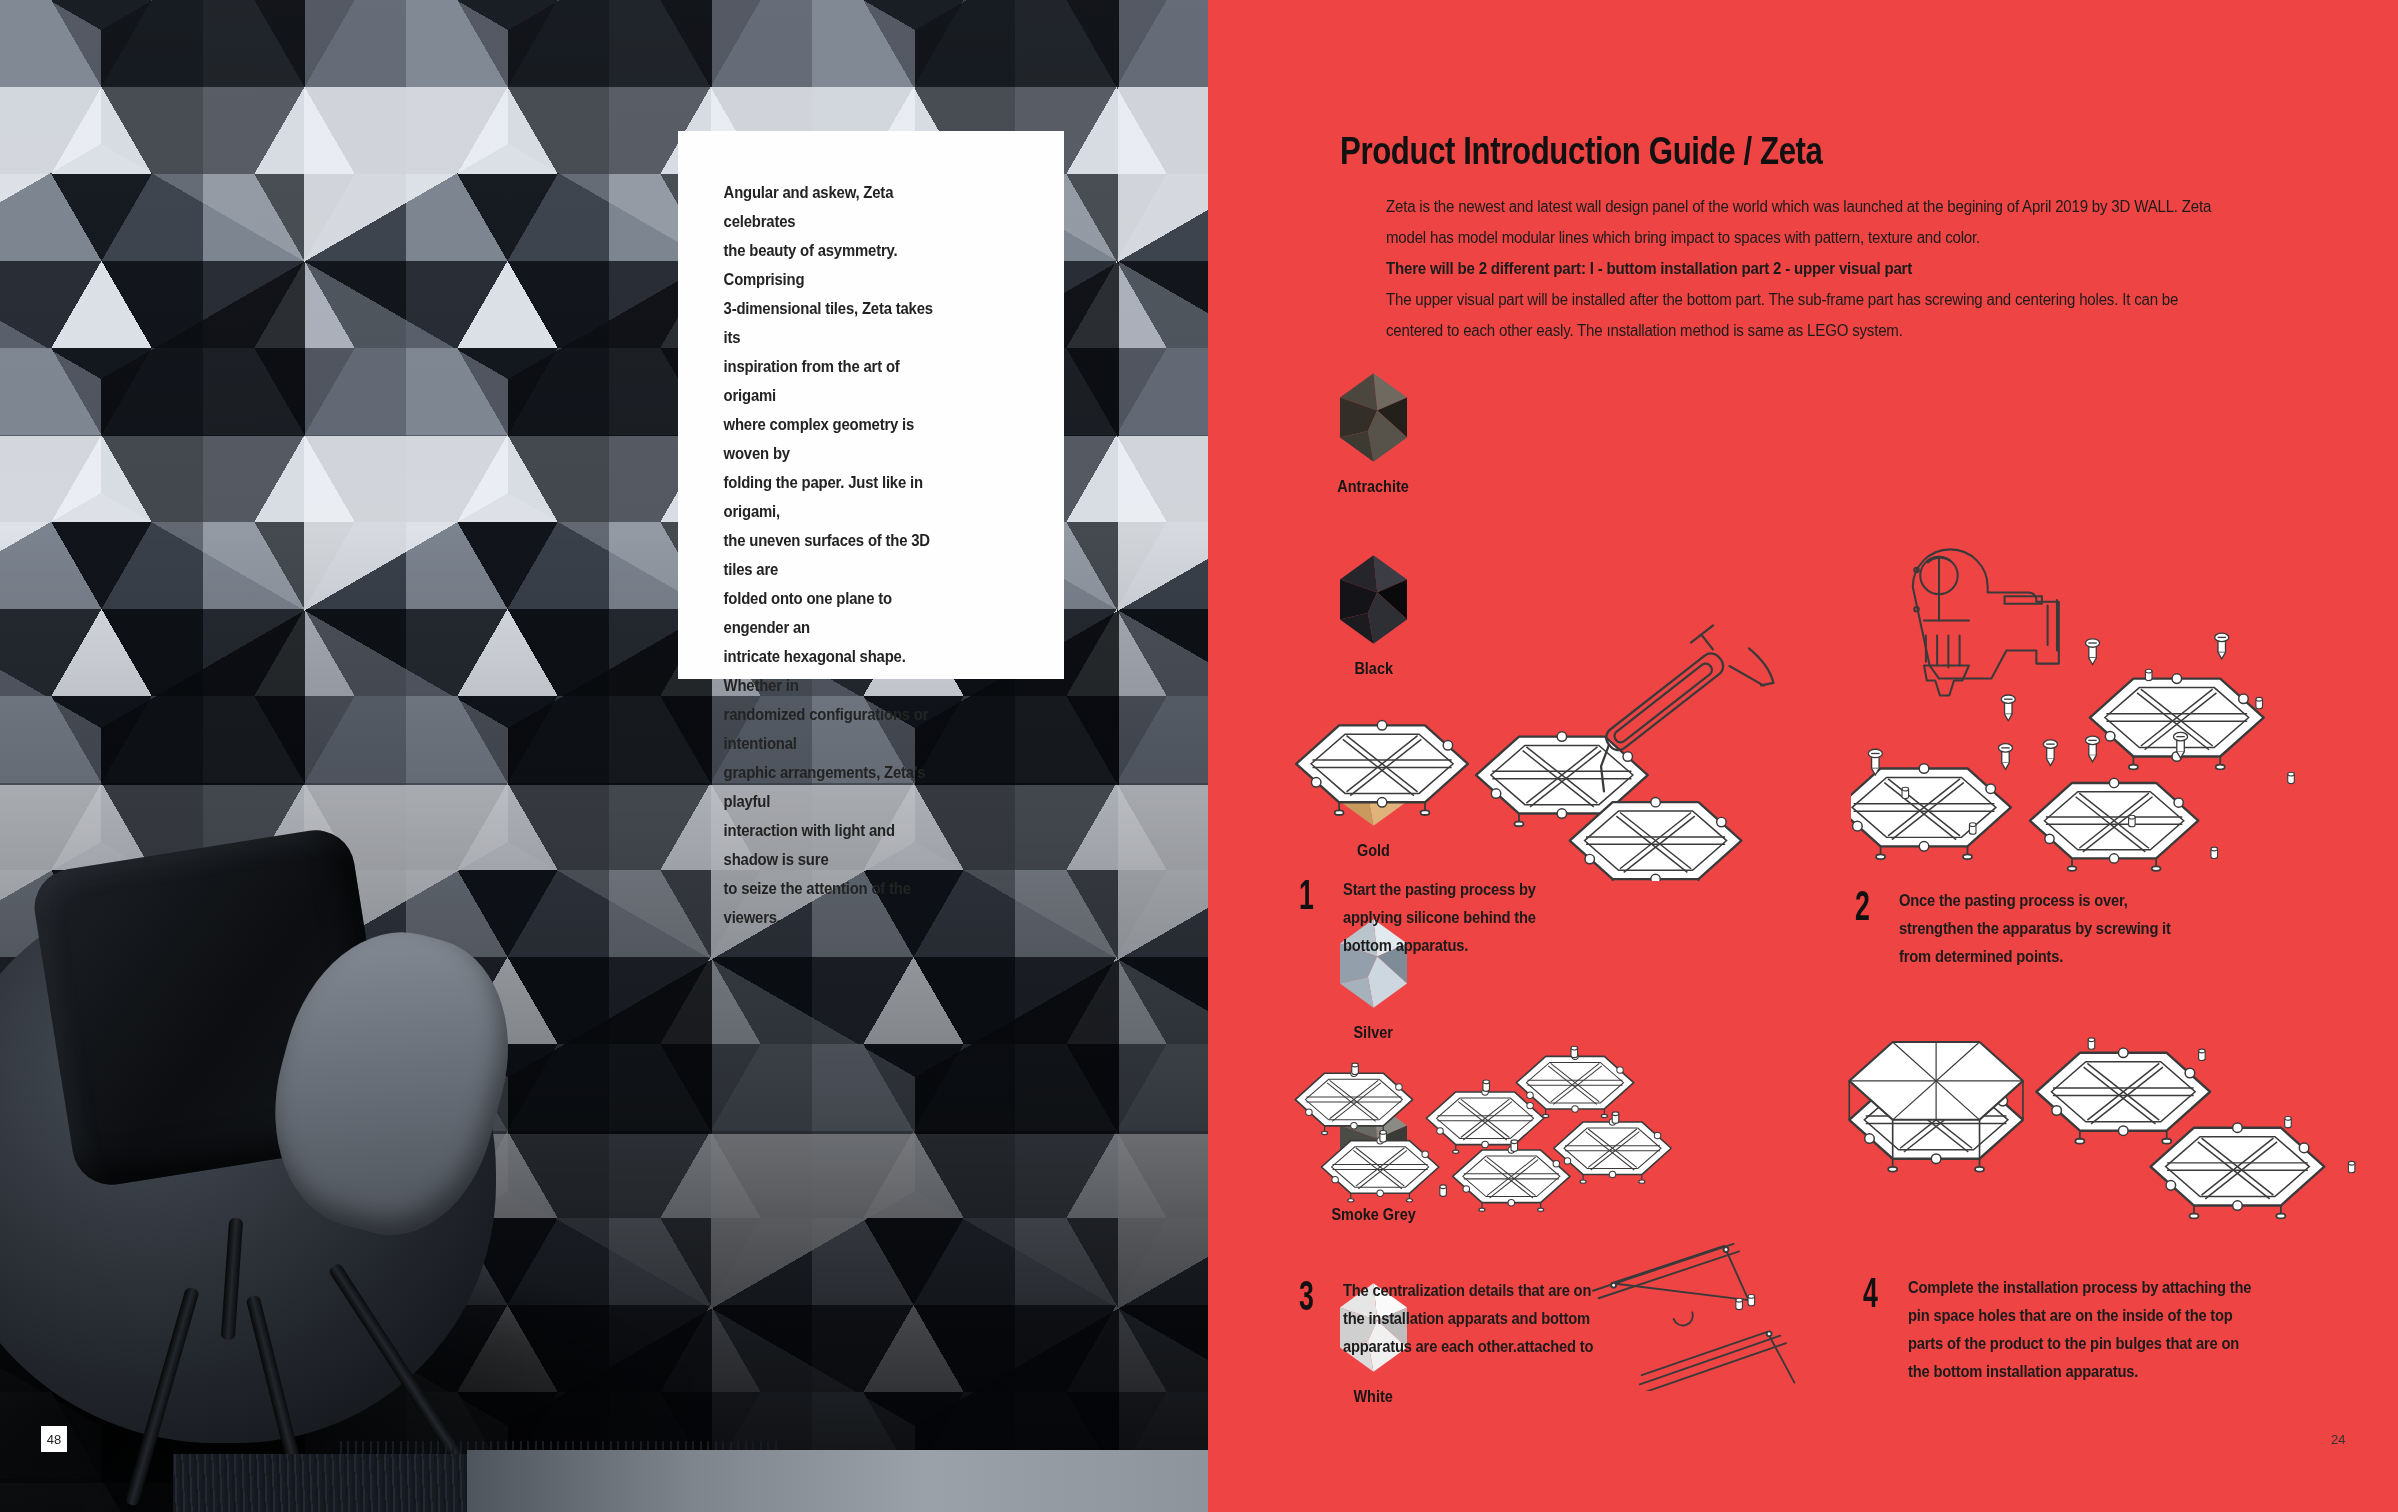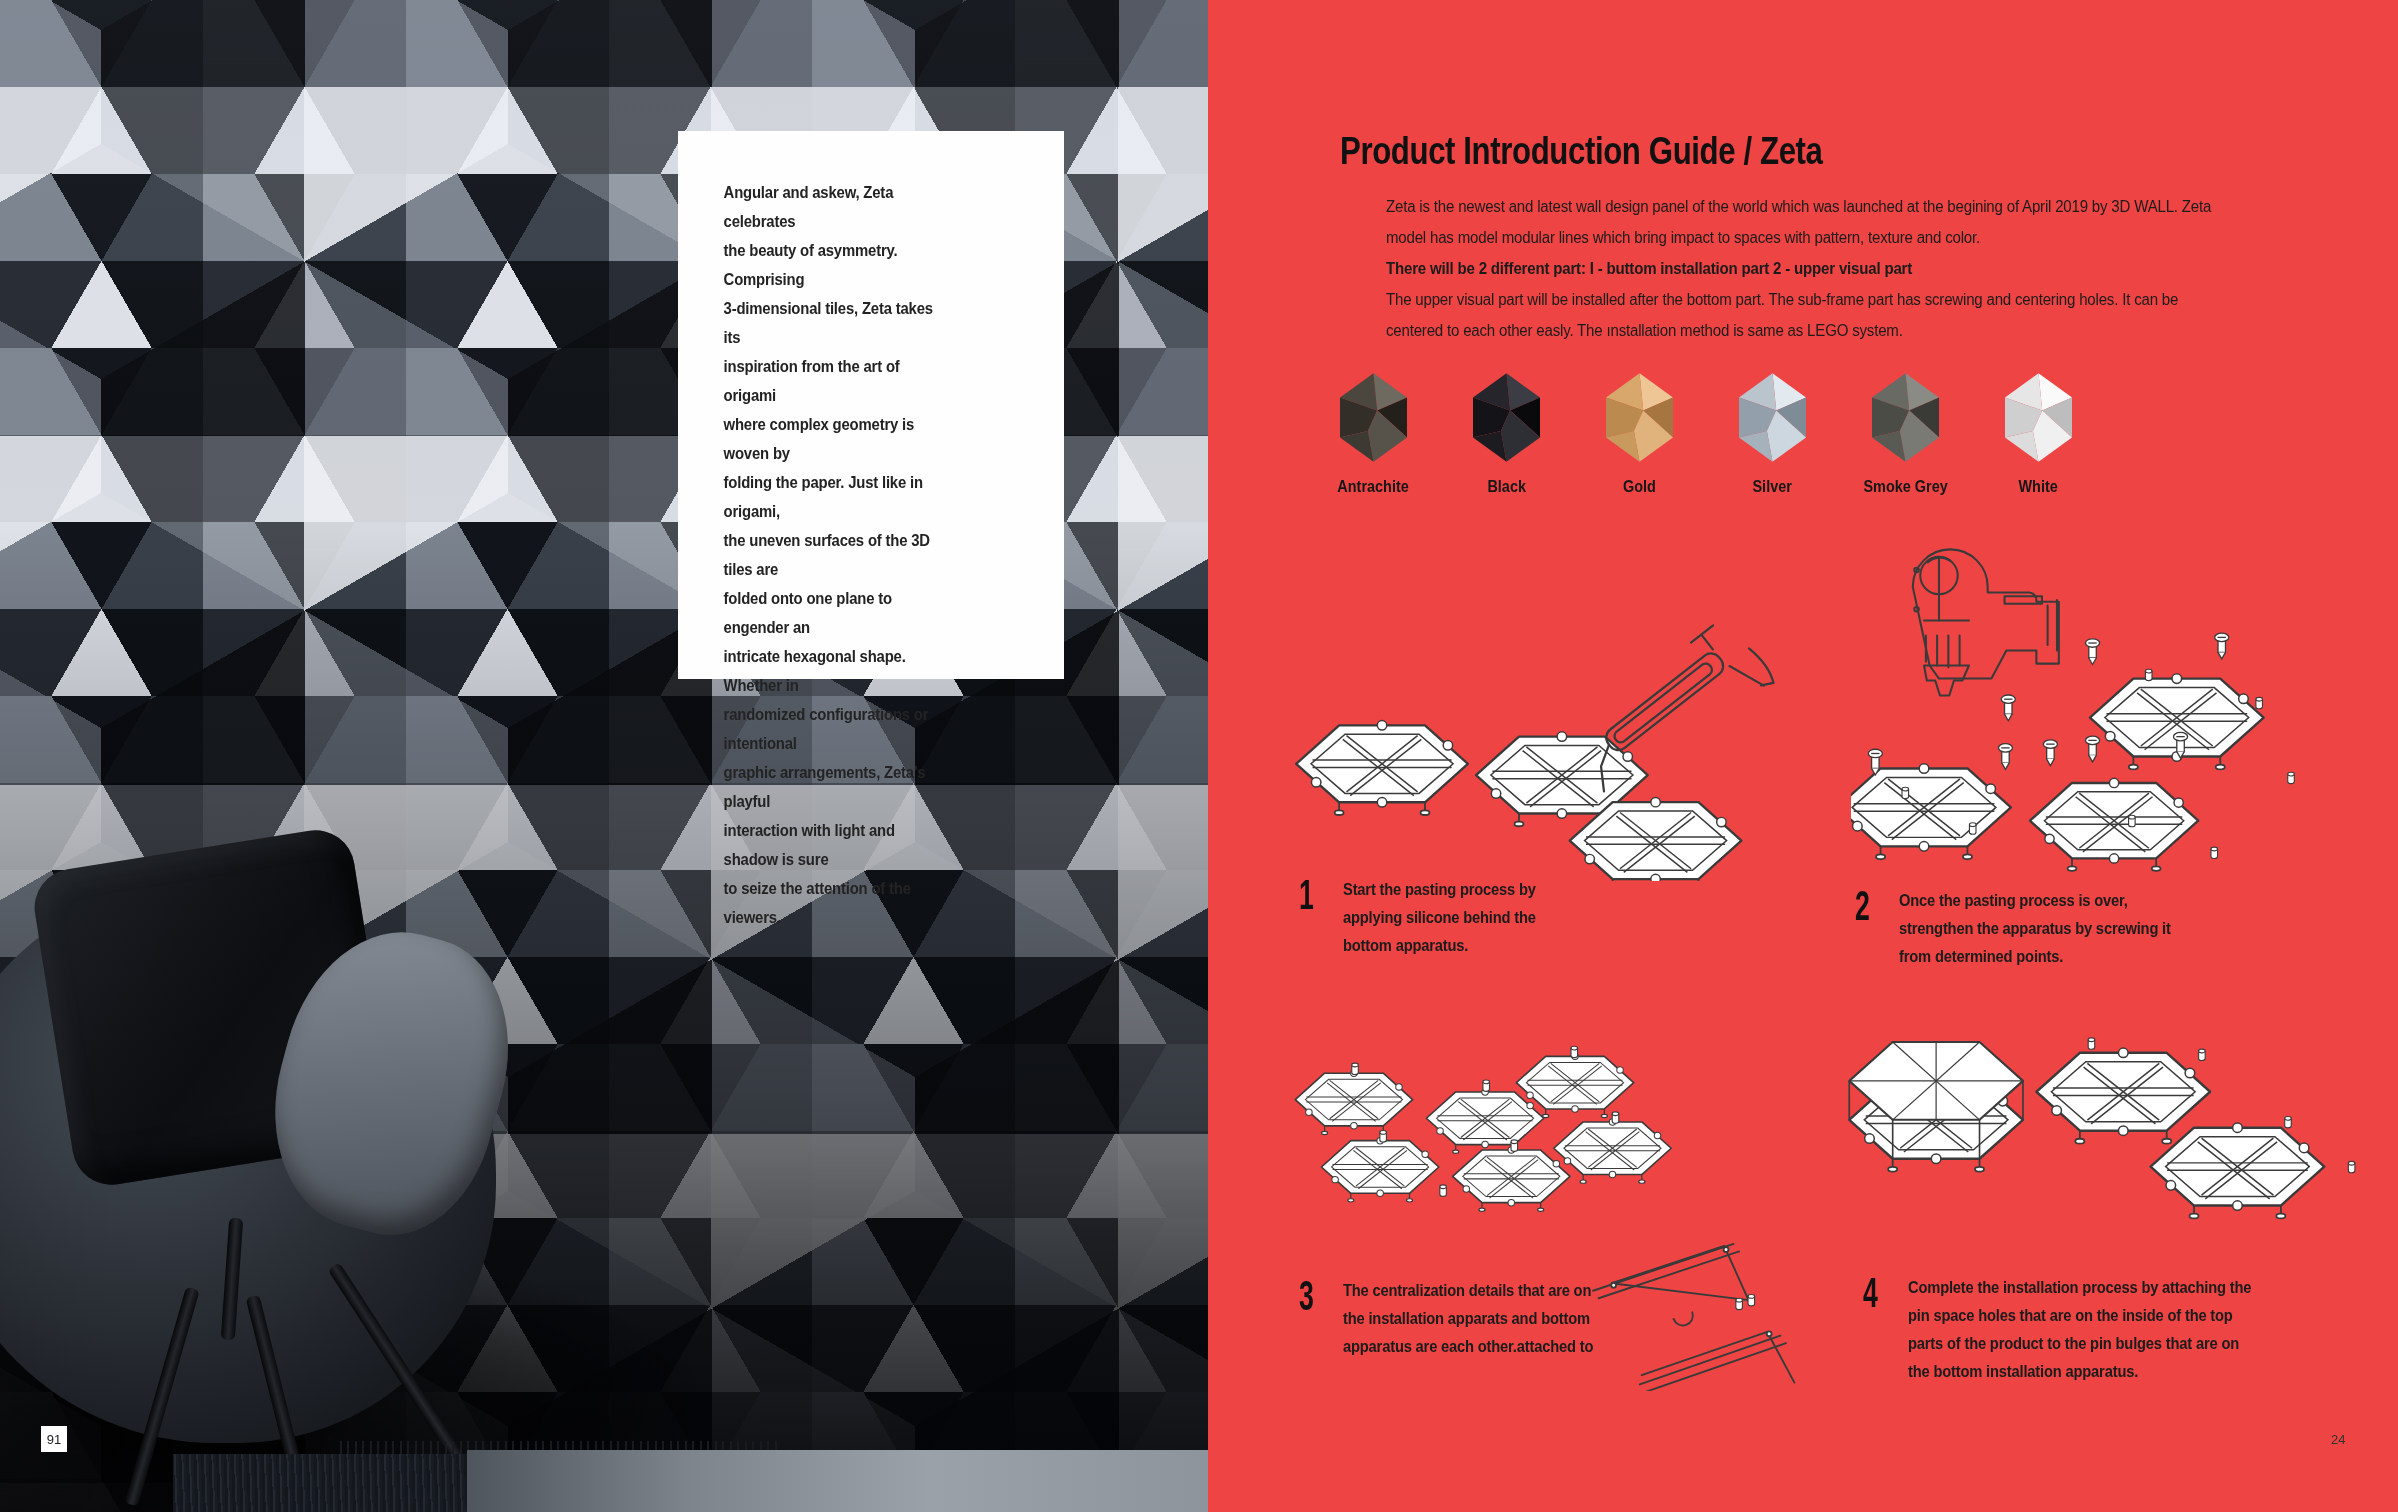--- a/index.html
+++ b/index.html
@@ -56,21 +56,21 @@
 
   
   .page-right { position:absolute; left:1208px; top:0; width:1191px; height:1512px; background:#ef4444; }
   .page-title { position:absolute; left:132px; top:129px; margin:0; font-size:39px; font-weight:700;
     letter-spacing:-0.5px; white-space:nowrap; transform:scaleX(0.8); transform-origin:left top; color:#111; }
   .intro-block { position:absolute; left:132px; top:191px; width:993px;margin-left:46px; }
   .body { margin:0; font-size:16px; line-height:31px; font-weight:500; white-space:pre-line;
     letter-spacing:-0.2px; transform:scaleX(0.94); transform-origin:left top; width:1012px; color:#1b1b1b; }
   .body.bold { font-weight:800; }
 
-  .swatches { position:absolute; left:128px; top:373px; display:flex; gap:58px; }
+  .swatches { position:absolute; left:128px; top:373px; display:flex; gap:58px;flex-direction:column; }
   .swatch { margin:0; width:75px; display:flex; flex-direction:column; align-items:center; }
   .swatch svg { display:block; }
   .swatch figcaption { margin-top:15px; font-size:17px; font-weight:700; white-space:nowrap;
     transform:scaleX(0.85); color:#161616; }
 
   .step { position:absolute; }
   .step svg.illus { position:absolute; left:0; top:0; }
   .step-footer { position:absolute; display:flex; align-items:flex-start; gap:20.6px; }
   .step-num { font-size:43px; line-height:41px; font-weight:800; transform:scaleX(0.62);
     transform-origin:left top; color:#111; }
@@ -154,21 +154,21 @@
 where complex geometry is woven by
 folding the paper. Just like in origami,
 the uneven surfaces of the 3D tiles are
 folded onto one plane to engender an
 intricate hexagonal shape. Whether in
 randomized configurations or intentional
 graphic arrangements, Zeta's playful
 interaction with light and shadow is sure
 to seize the attention of the viewers.</p>
     </div>
-    <div class="pagenum-left">91</div>
+    <div class="pagenum-left">48</div>
   </section>
 
   <section class="page-right">
     <h1 class="page-title">Product Introduction Guide / Zeta</h1>
 
     <div class="intro-block">
       <p class="body">Zeta is the newest and latest wall design panel of the world which was launched at the begining of April 2019 by 3D WALL. Zeta
 model has model modular lines which bring impact to spaces with pattern, texture and color.</p>
       <p class="body bold">There will be 2 different part: I - buttom installation part 2 - upper visual part</p>
       <p class="body">The upper visual part will be installed after the bottom part. The sub-frame part has screwing and centering holes. It can be

